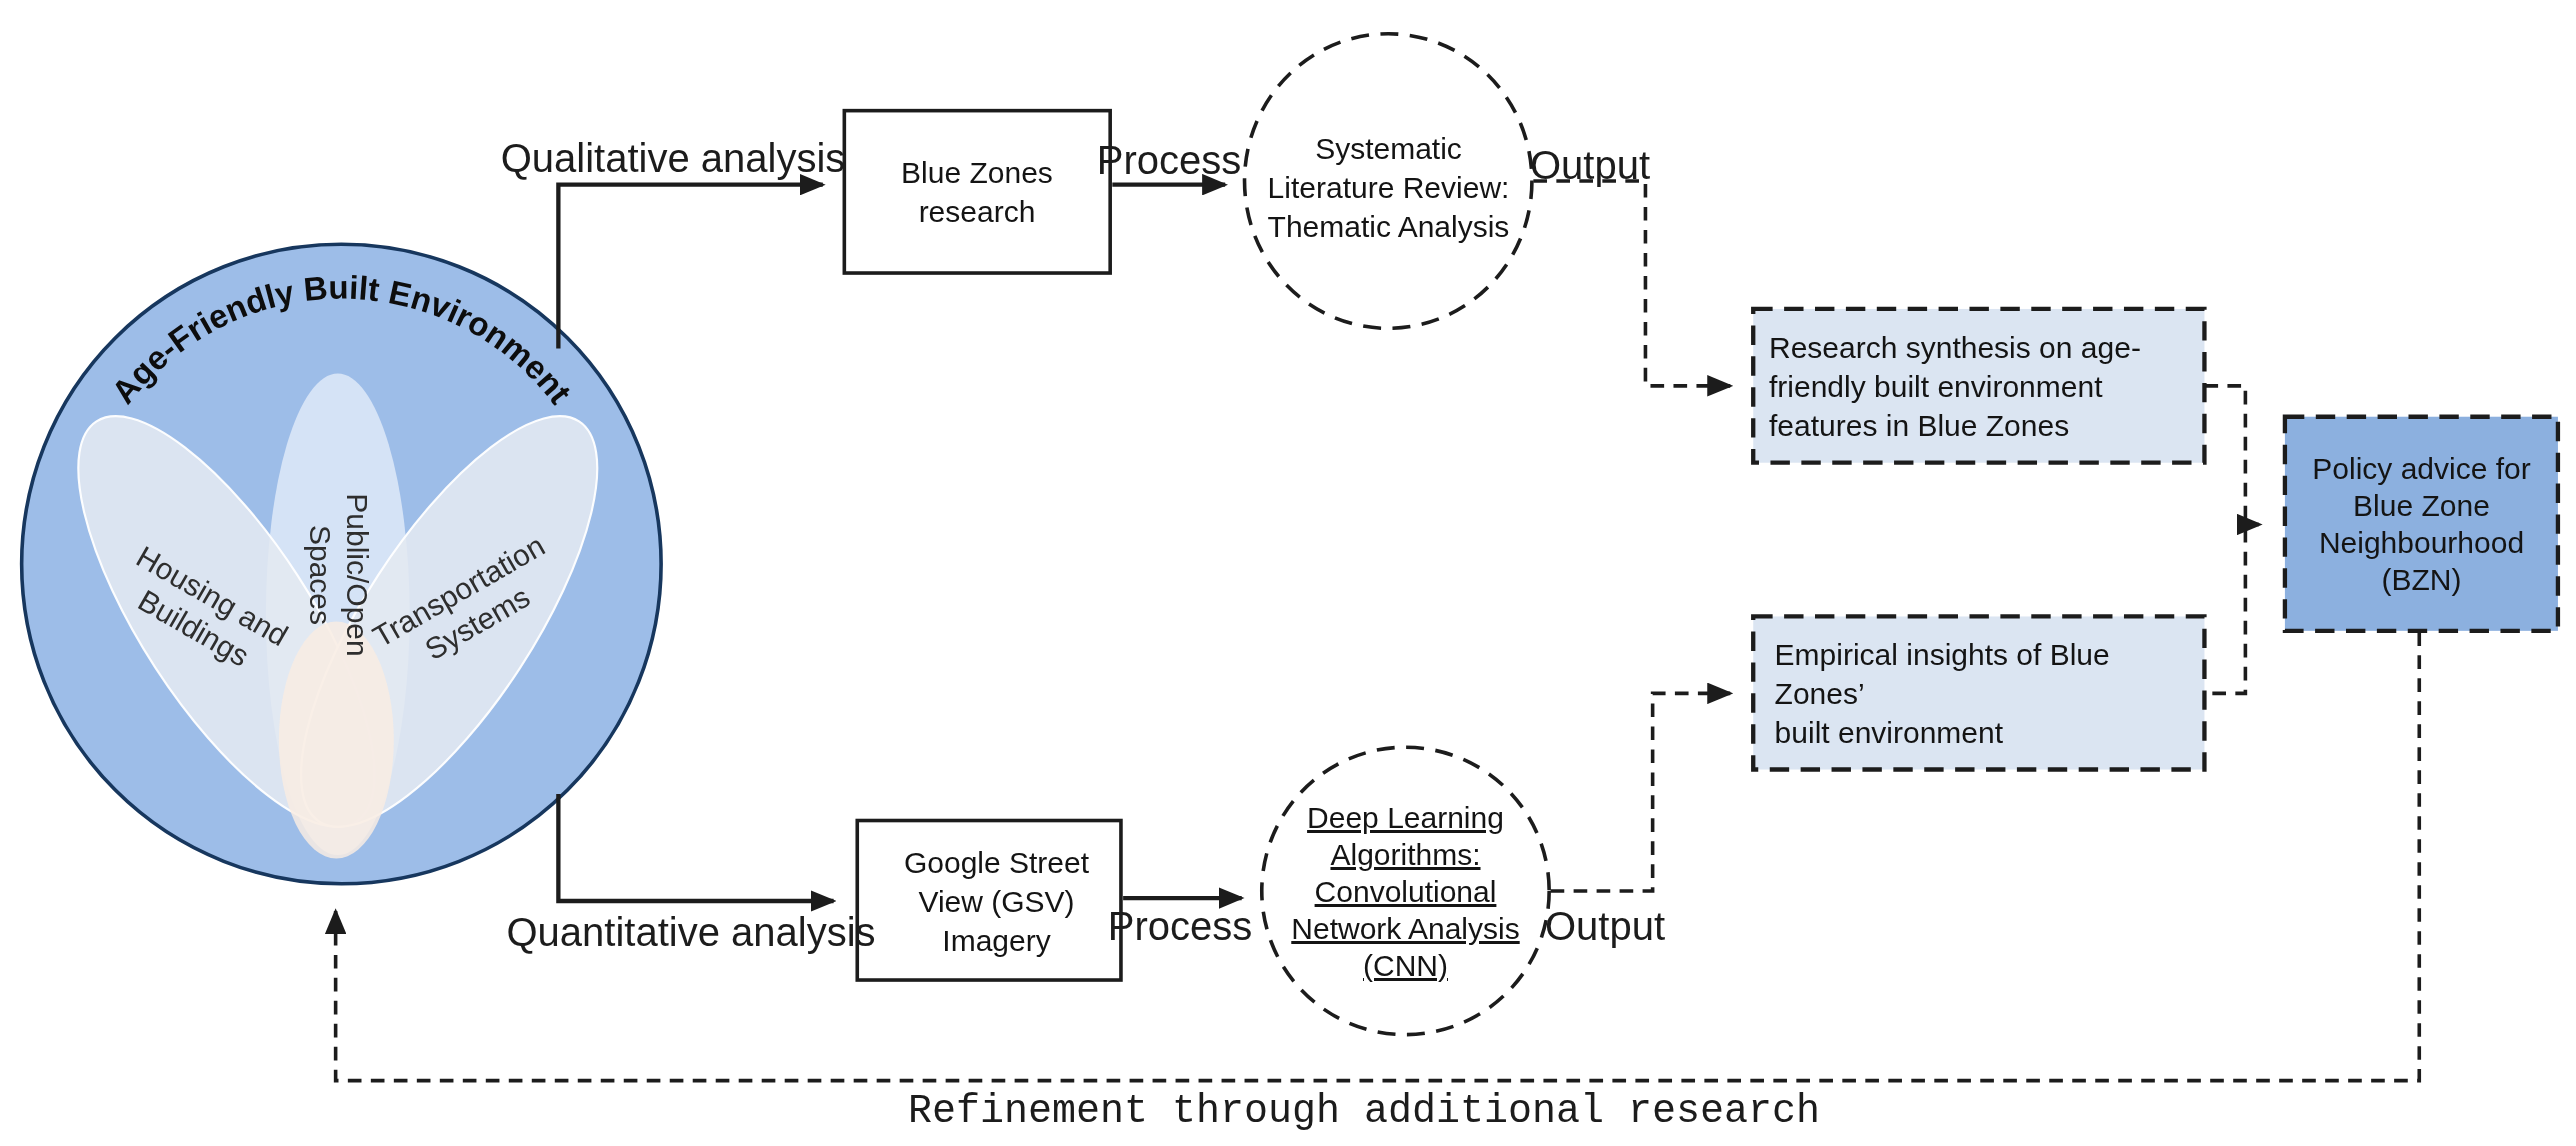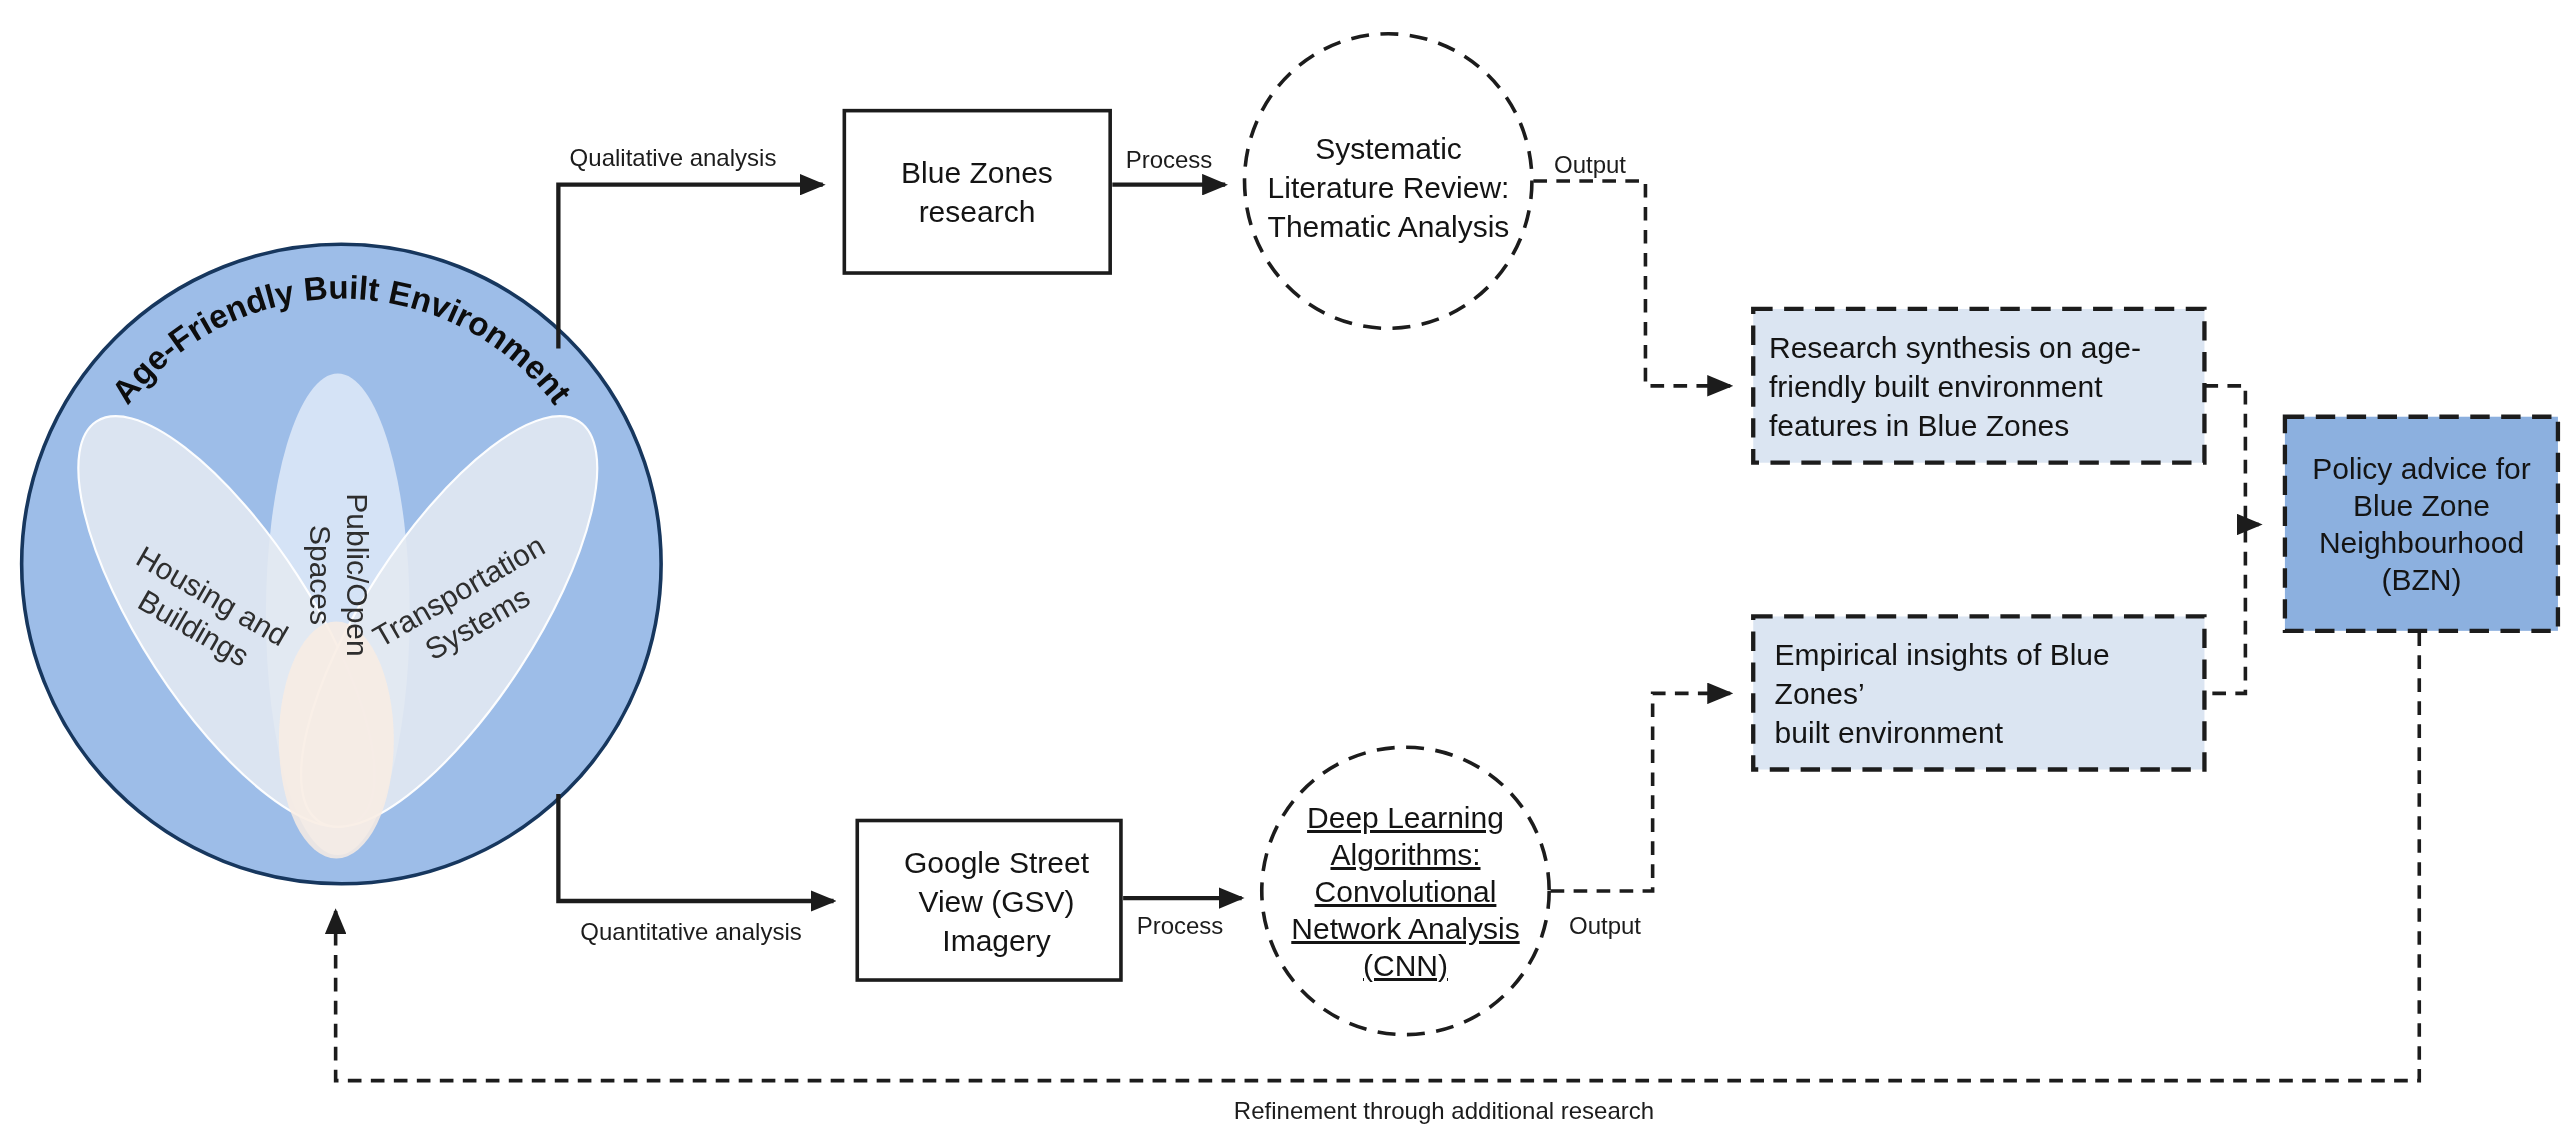--- a/index.html
+++ b/index.html
@@ -24,21 +24,21 @@
     text-align:center;
   }
   .left-flex{
     display:flex;align-items:center;justify-content:flex-start;
     text-align:left;
     padding-left:21.6px;box-sizing:border-box;
   }
   .lbl{
     position:absolute;
     white-space:nowrap;
-    font-size:24px;
+    font-size:40px;
     color:#1c1c1c;
     transform:translate(-50%,-50%);
   }
   .petal-lbl{
     position:absolute;
     white-space:pre-line;
     text-align:center;
     font-size:30px;
     line-height:37px;
     color:#2e2e2e;
@@ -125,16 +125,16 @@
 (BZN)</div>
 
   <div class="lbl" style="left:673px;top:158px;">Qualitative analysis</div>
   <div class="lbl" style="left:1169px;top:160px;">Process</div>
   <div class="lbl" style="left:1590px;top:165px;">Output</div>
 
   <div class="lbl" style="left:691px;top:932px;">Quantitative analysis</div>
   <div class="lbl" style="left:1180px;top:926px;">Process</div>
   <div class="lbl" style="left:1605px;top:926px;">Output</div>
 
-  <div class="lbl" style="left:1444px;top:1111px;">Refinement through additional research</div>
+  <div class="lbl" style="left:1364px;top:1111px;font-family:Liberation Mono, monospace;">Refinement through additional research</div>
 
 </div>
 
 
 </body></html>

